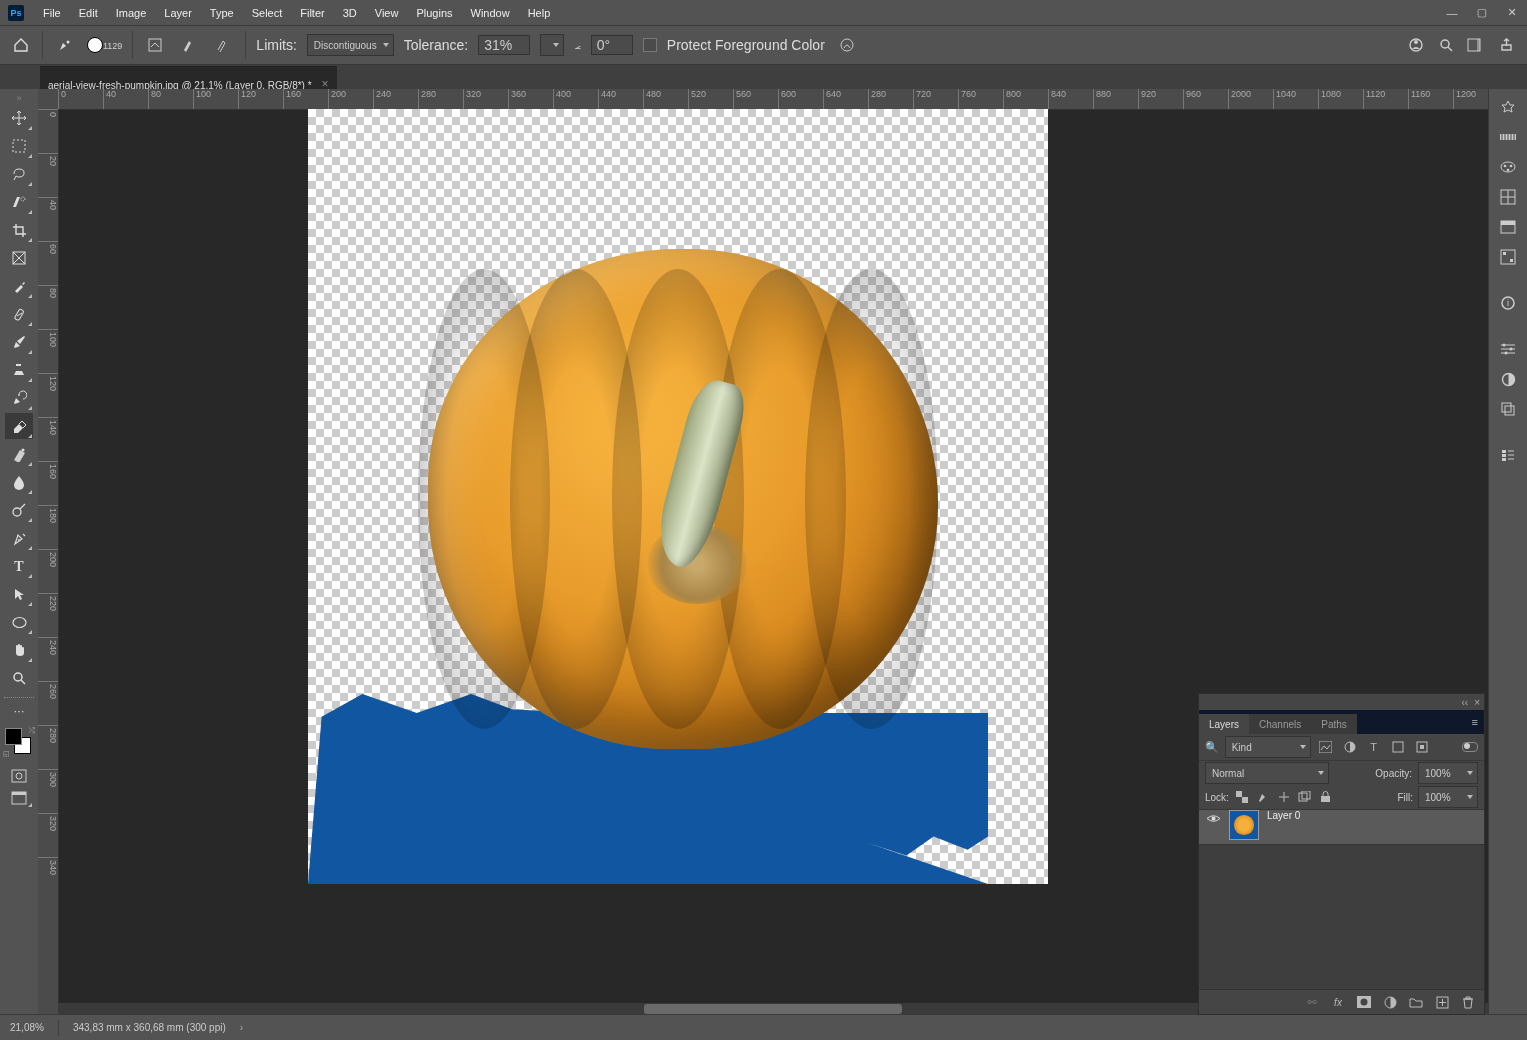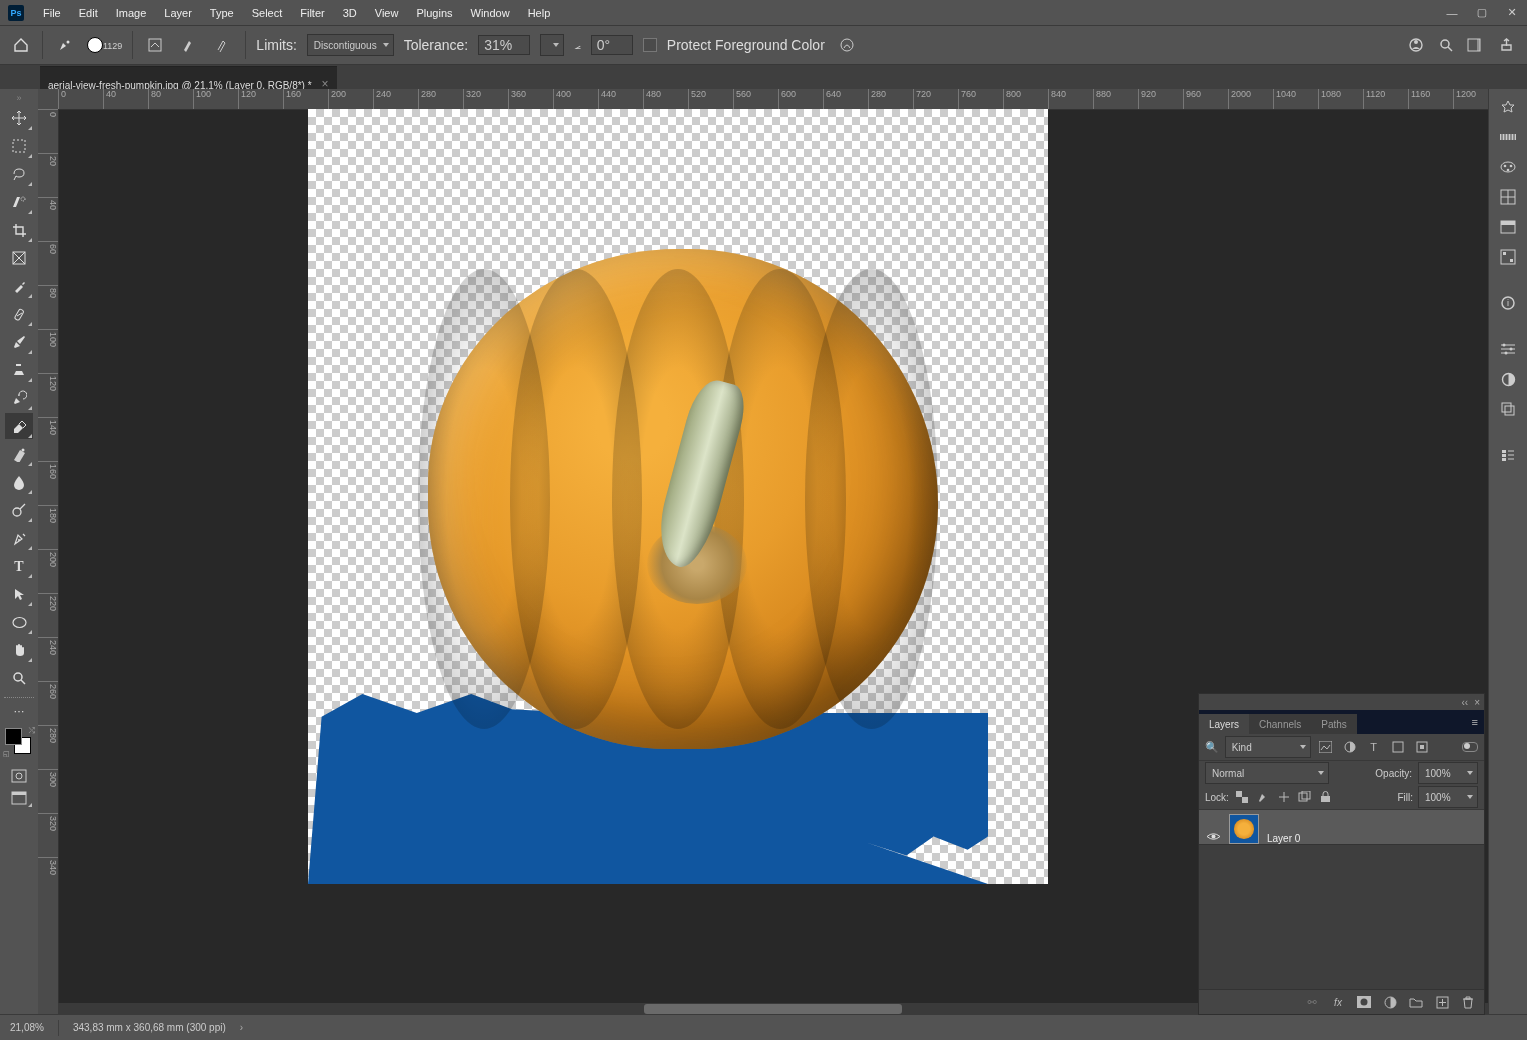--- a/index.html
+++ b/index.html
@@ -64,21 +64,21 @@
 .lp-filter-row{height:26px;display:flex;align-items:center;gap:6px;padding:0 6px;border-bottom:1px solid #383838}
 .lp-filter-row .kind-dd{flex:0 0 62px}
 .lp-filt-btn{width:18px;height:18px;display:flex;align-items:center;justify-content:center;color:#bbb}
 .lp-toggle{margin-left:auto;width:14px;height:8px;border:1px solid #888;border-radius:4px;position:relative}
 .lp-toggle::after{content:"";position:absolute;left:1px;top:0;width:6px;height:6px;background:#ccc;border-radius:50%}
 .lp-blend-row{height:24px;display:flex;align-items:center;gap:6px;padding:0 6px;font-size:10px}
 .lp-blend-row .blend-dd{width:100px}
 .lp-lock-row{height:24px;display:flex;align-items:center;gap:5px;padding:0 6px;font-size:10px;border-bottom:1px solid #383838}
 .lp-lock-btn{width:16px;height:16px;display:flex;align-items:center;justify-content:center;color:#bbb}
 .lp-layers{flex:1;overflow:auto;background:#3e3e3e}
-.lp-layer{height:34px;display:flex;align-items:flex-end;gap:8px;padding:0 6px;background:#5a5a5a;border-bottom:1px solid #333}
+.lp-layer{height:34px;display:flex;align-items:flex-start;gap:8px;padding:0 6px;background:#5a5a5a;border-bottom:1px solid #333}
 .lp-vis{width:16px;height:16px;display:flex;align-items:center;justify-content:center;color:#ddd}
 .lp-thumb{width:28px;height:28px;background:#1056a0;border:1px solid #999;position:relative;overflow:hidden}
 .lp-thumb::after{content:"";position:absolute;left:15%;top:15%;width:70%;height:70%;background:radial-gradient(circle,#f5b03c 40%,#cf7f18 90%);border-radius:50%}
 .lp-layer-name{font-size:10px;color:#eee}
 .lp-bottom{height:24px;border-top:1px solid #333;display:flex;align-items:center;justify-content:flex-end;gap:10px;padding:0 8px;color:#bbb}
 .lp-bot-btn{width:16px;height:16px;display:flex;align-items:center;justify-content:center}
 .statusbar{position:absolute;left:0;right:0;bottom:0;height:25px;background:#535353;border-top:1px solid #3a3a3a;display:flex;align-items:center;gap:14px;padding:0 10px;font-size:10px;color:#ccc}
 .statusbar .stat-sep{width:1px;height:16px;background:#3f3f3f}
 svg{display:block}
 </style>

